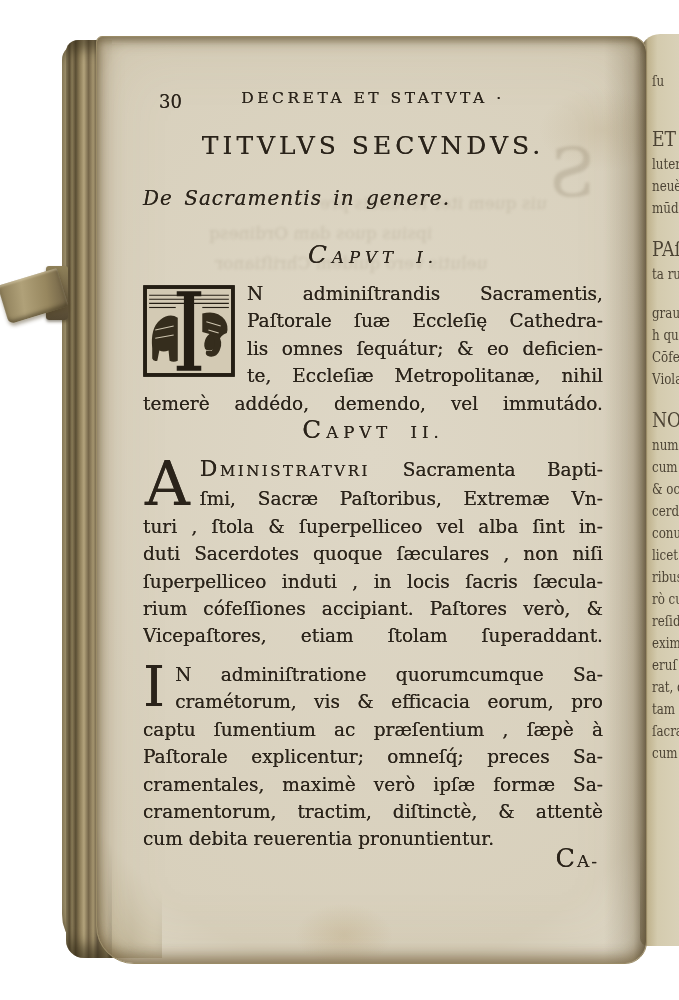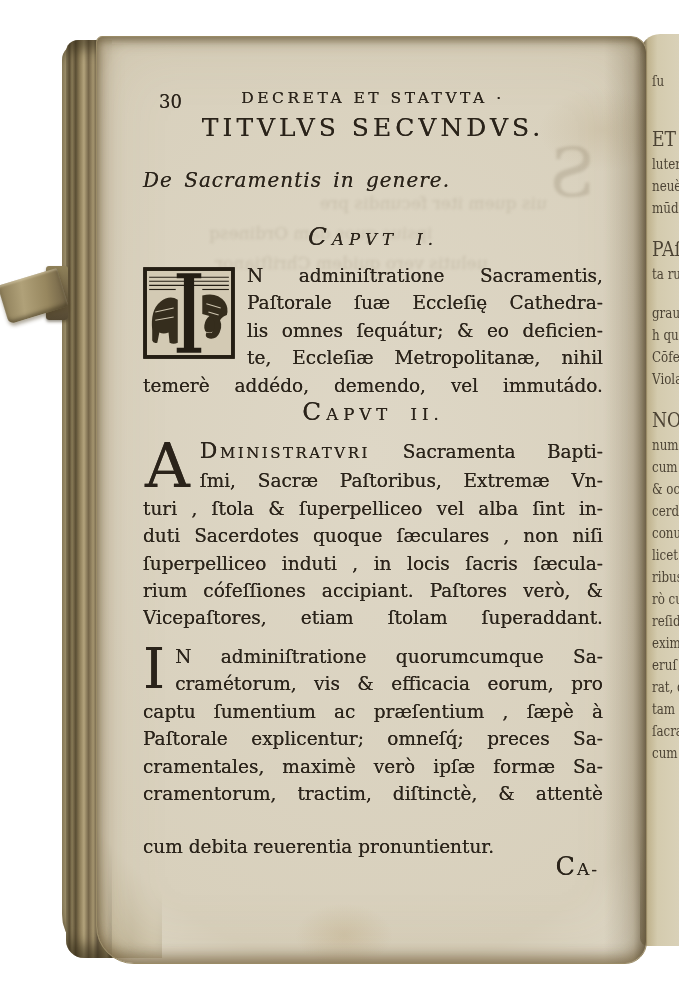--- a/index.html
+++ b/index.html
@@ -72,30 +72,30 @@
   .ghost-s{left:452px;top:96px;font-size:68px;opacity:.20;}
   .ghost-l1{left:120px;top:156px;font-size:17px;width:330px;}
   .ghost-l2{left:112px;top:186px;font-size:17px;}
   .ghost-l3{left:118px;top:216px;font-size:17px;}
   
   .textblock{position:absolute;left:46px;top:52px;width:460px;z-index:2;color:#2a231a;}
   .textblock *{text-shadow:0 0 .5px rgba(42,35,26,.85);}
   .header-row{position:relative;height:24px;}
   .pagenum{position:absolute;left:16px;top:2px;font-size:18px;}
   .running{width:100%;text-align:center;font-size:15.5px;letter-spacing:3.5px;}
-  .title{text-align:center;font-size:25px;letter-spacing:4px;white-space:nowrap;}
+  .title{margin-top:18px;text-align:center;font-size:25px;letter-spacing:4px;white-space:nowrap;}
   .subtitle{margin-top:26px;text-align:left;font-size:20px;font-style:italic;letter-spacing:1px;word-spacing:4px;}
   .caput{text-align:center;font-size:16.5px;letter-spacing:5px;word-spacing:8px;}
   .caput::first-letter{font-size:1.5em;}
   .caput.c1{margin-top:30px;font-style:italic;}
   .caput.c2{margin-top:-2px;}
   .caput.c3{margin-top:-4px;}
   .para{margin-top:11px;overflow:hidden;}
   .para .line{font-size:18.5px;line-height:27.4px;text-align:justify;text-align-last:justify;white-space:nowrap;}
-  .para .line.short{text-align-last:left;margin-top:26px;}
+  .para .line.short{text-align-last:left;}
   .dropcap{float:left;font-size:62px;line-height:.82;margin:4px 10px 0 2px;}
   .dropcap.slim{font-size:56px;margin:3px 10px 0 0;}
   .woodcut{float:left;width:92px;height:92px;margin:5px 12px 3px 0;}
   .lead{font-size:15px;letter-spacing:2.5px;}
   .lead-cap{font-size:22px;letter-spacing:2.5px;}
   .catchword{margin-top:-10px;text-align:right;font-size:17px;letter-spacing:2px;padding-right:4px;}
   .catchword::first-letter{font-size:1.5em;}
 </style>
 </head>
 <body>
@@ -174,21 +174,21 @@
     <path d="M73 48 q6 8 2 16 q-3 7 -10 6 q-5 -1 -3 -6 q5 2 7 -2 q3 -6 -1 -12 z" fill="#352d1d"></path>
     <g stroke="#cfc6b0" stroke-width="1">
       <line x1="12" y1="44" x2="30" y2="40"></line>
               <line x1="12" y1="52" x2="30" y2="49"></line>
       <line x1="62" y1="36" x2="76" y2="40"></line>
               <line x1="64" y1="44" x2="74" y2="47"></line>
     </g>
     <path d="M33 6 h24 v5 h-7 v68 h7 v5 h-24 v-5 h7 v-68 h-7 z" fill="#241e14"></path>
     <rect x="2" y="2" width="86" height="86" fill="none" stroke="#241e14" stroke-width="3.5"></rect>
   </svg>
-<div class="line">N adminiſtratione Sacramentis,</div>
+<div class="line">N adminiſtrandis Sacramentis,</div>
           <div class="line">Paſtorale ſuæ Eccleſię Cathedra-</div>
           <div class="line">lis omnes ſequátur; &amp; eo deficien-</div>
           <div class="line">te, Eccleſiæ Metropolitanæ, nihil</div>
           <div class="line">temerè addédo, demendo, vel immutádo.</div>
         </div>
         <div class="caput c2">CAPVT II.</div>
         <div class="para">
           <span class="dropcap">A</span>
           <div class="line"><span class="lead-cap">D</span><span class="lead">MINISTRATVRI </span>Sacramenta Bapti-</div>
           <div class="line">ſmi, Sacræ Paſtoribus, Extremæ Vn-</div>

